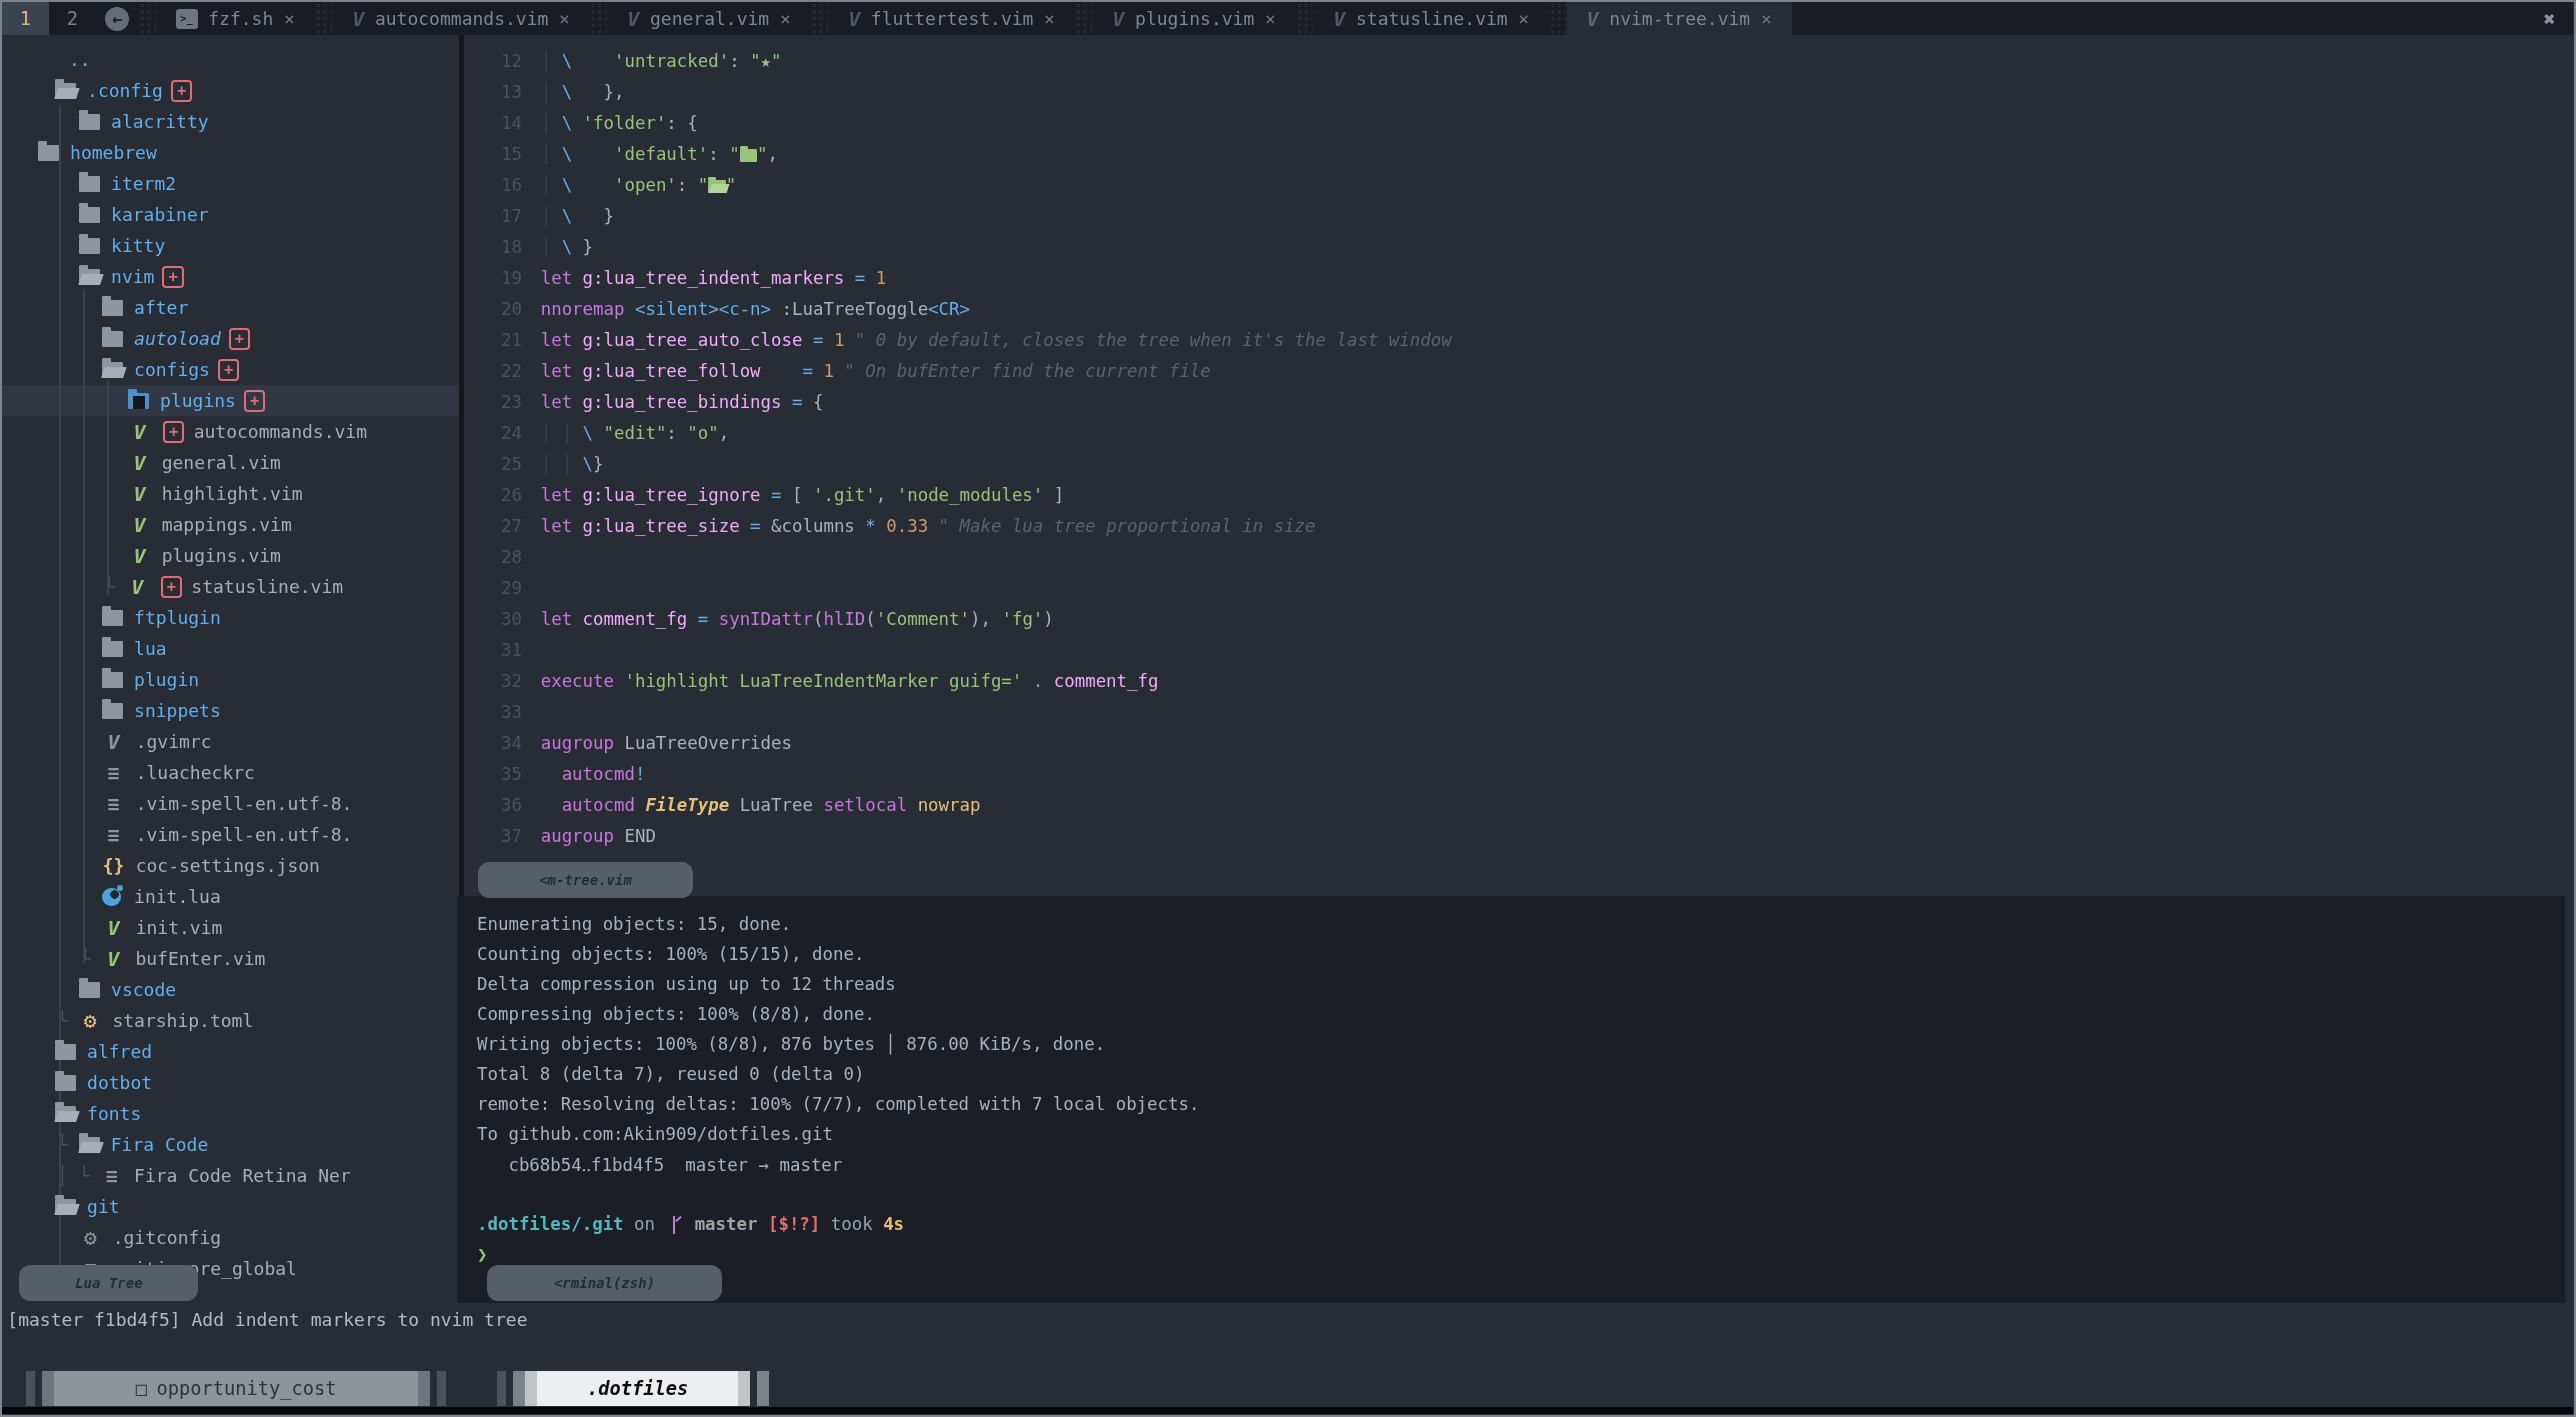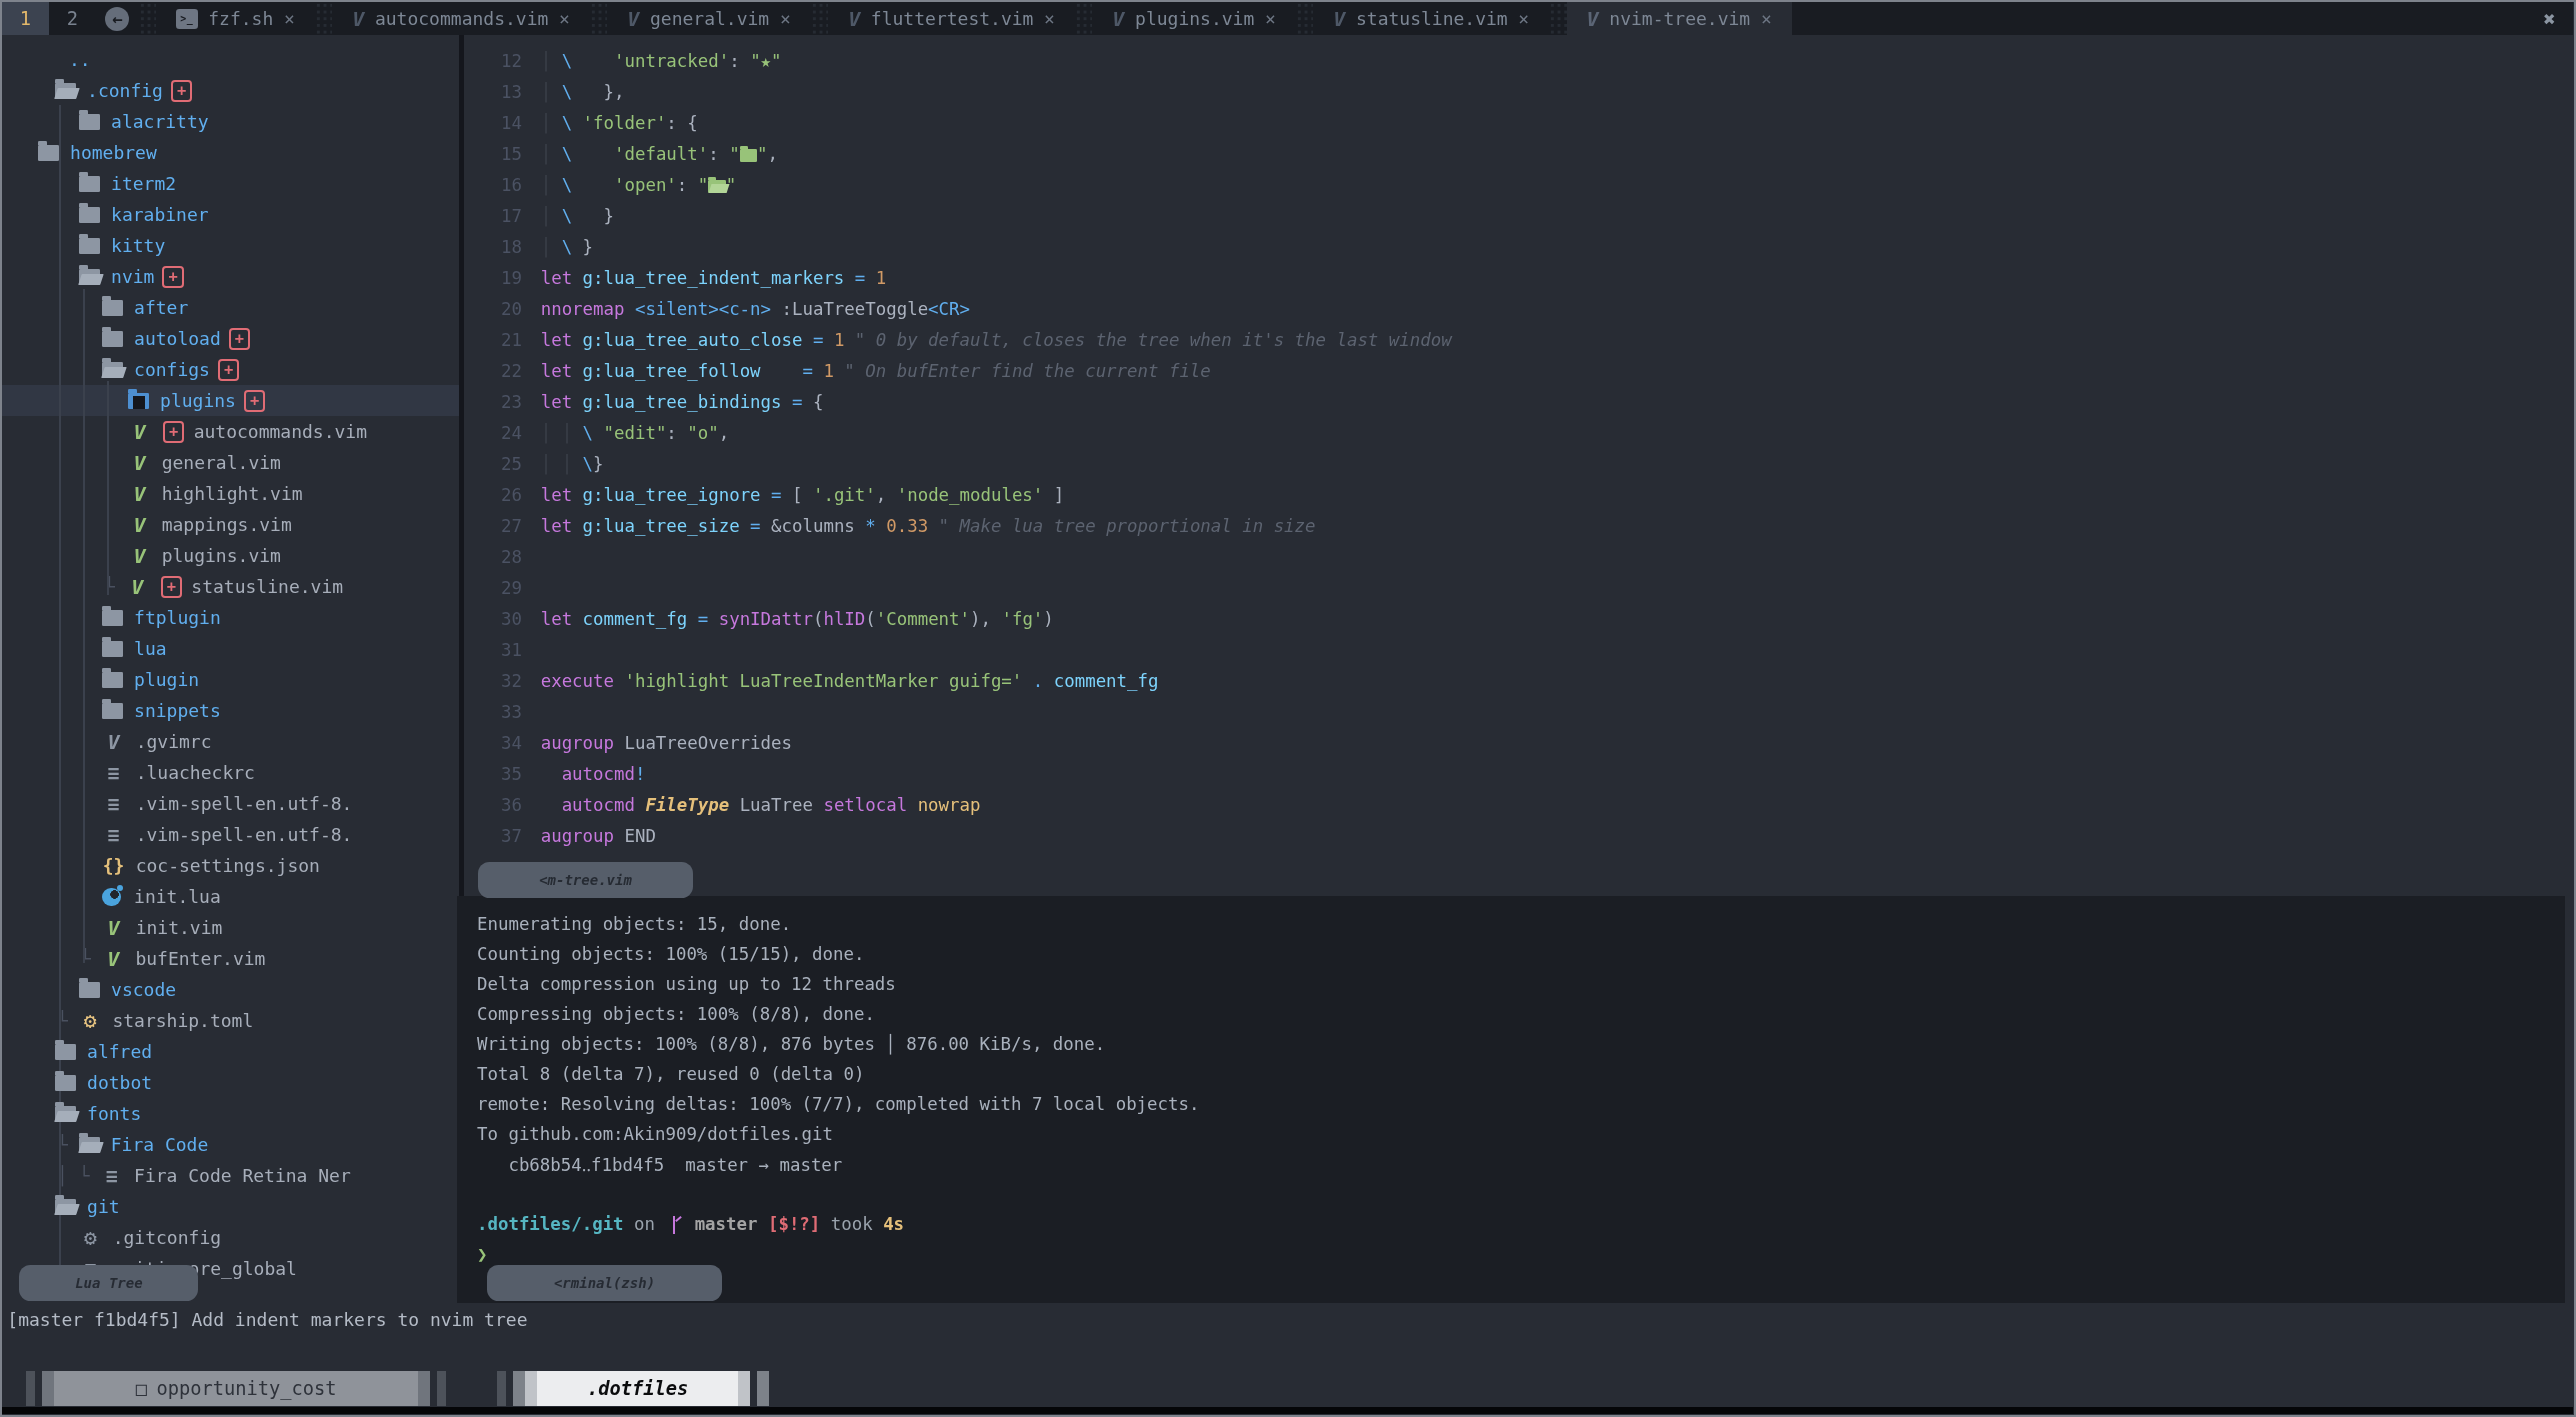--- a/index.html
+++ b/index.html
@@ -71,21 +71,21 @@
   .ic-lua::after { content:""; position:absolute; right:-2.7px; top:-2.7px; width:6px; height:6px;
     border-radius:50%; background:#4aa3dd; }
   .badge { display:inline-block; border:2px solid #e06c75; border-radius:4px; color:#e06c75;
     font-size:15.4px; font-weight:bold; line-height:18px; padding:0 4px; margin:0 8px; }
   .badge.before { margin:0 9.4px 0 1.3px; }
   
   .code-lines { padding-top:10.7px; }
   .cline { height:31px; display:flex; align-items:center; font-size:17.4px; white-space:pre; }
   .cline .ln { width:57px; text-align:right; color:#4b5263; margin-right:18.7px; flex:none; }
   .tok-g { color:#3c414b; } .tok-o { color:#61afef; } .tok-s { color:#98c379; }
-  .tok-f { color:#abb2bf; } .tok-k { color:#c678dd; } .tok-v { color:#7dd3fc; }
+  .tok-f { color:#abb2bf; } .tok-k { color:#c678dd; } .tok-v { color:#f0abfc; }
   .tok-n { color:#d19a66; } .tok-c { color:#5c6370; font-style:italic; }
   .tok-t { color:#e5c07b; font-style:italic; font-weight:bold; } .tok-y { color:#e5c07b; }
   .ic-code-folder, .ic-code-folder-open { display:inline-block; width:17.4px; height:13.4px;
     background:#98c379; border-radius:1.3px; position:relative; top:2px; }
   .ic-code-folder::before, .ic-code-folder-open::before { content:""; position:absolute;
     top:-3.3px; left:0; width:8px; height:3.3px; background:#98c379; border-radius:1.3px 1.3px 0 0; }
   .ic-code-folder-open::after { content:""; position:absolute; left:1.3px; top:4px; right:-2px;
     bottom:0; background:#b2d597; transform:skewX(-18deg); }
   
   .term-lines { padding:13.4px 0 0 20px; }
@@ -215,21 +215,21 @@
         </div>
         <div class="tree-row" style="padding-left: 77px;">
           <span class="ic ic-folder-open"></span>
           <span class="t-dir">nvim</span>
           <span class="badge">+</span>
         </div>
         <div class="tree-row" style="padding-left: 100px;">
           <span class="ic ic-folder"></span>
           <span class="t-dir">after</span>
         </div>
-        <div class="tree-row" style="padding-left: 100px;">
+        <div class="tree-row" style="padding-left: 100px; font-style: italic;">
           <span class="ic ic-folder"></span>
           <span class="t-dir">autoload</span>
           <span class="badge">+</span>
         </div>
         <div class="tree-row" style="padding-left: 100px;">
           <span class="ic ic-folder-open"></span>
           <span class="t-dir">configs</span>
           <span class="badge">+</span>
         </div>
         <div class="tree-row selected" style="padding-left: 126px;">

